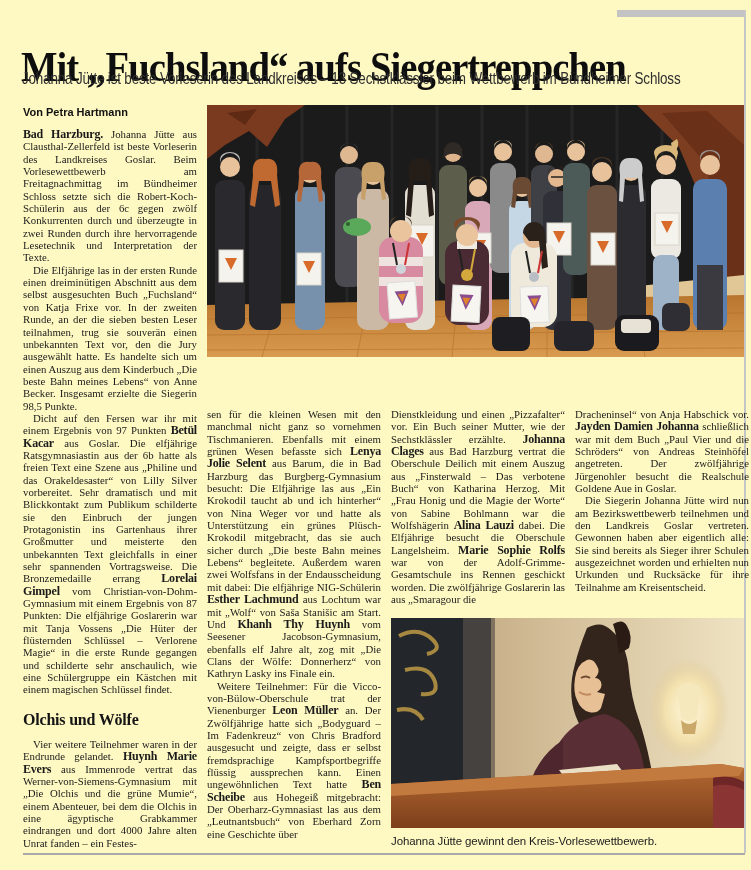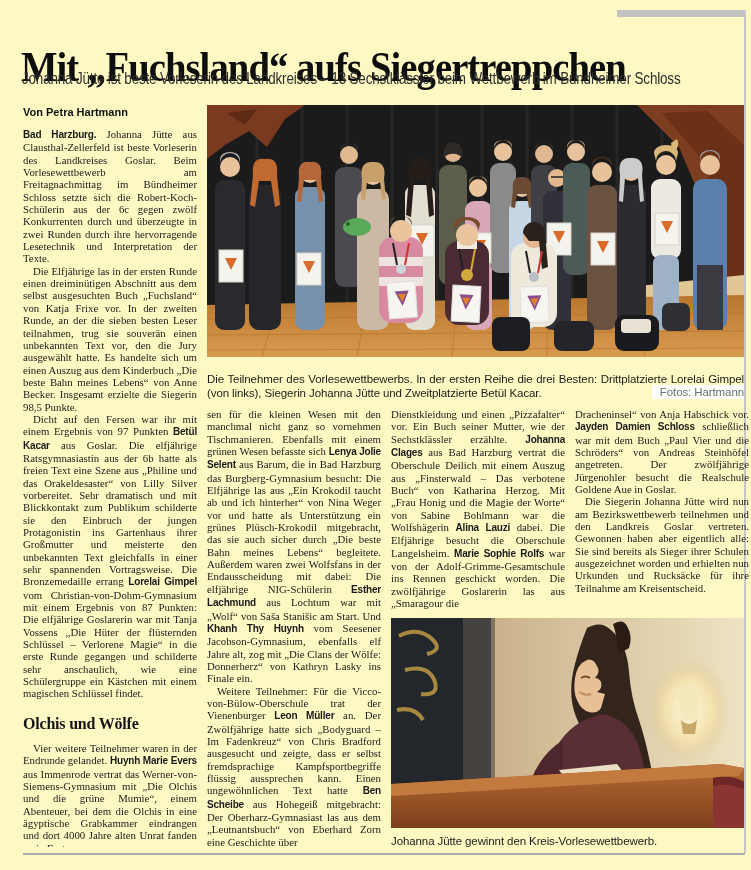--- a/index.html
+++ b/index.html
@@ -12,22 +12,22 @@
   .subheadline{position:absolute;left:22px;top:70px;
     font-family:"Liberation Sans",sans-serif;font-size:16px;color:#2e2e2e;
     white-space:nowrap;transform:scaleX(.84);transform-origin:0 0;letter-spacing:-.2px;}
   .byline{position:absolute;left:23px;top:106px;
     font-family:"Liberation Sans",sans-serif;font-weight:700;font-size:11px;color:#111;}
 
   .col{position:absolute;width:174px;overflow:hidden;text-align:justify;
     font-size:10.8px;line-height:12.35px;}
   .col p{margin:0;}
   .col p.indent{text-indent:10px;}
-  .col b.name{font-family:Liberation Sans, sans-serif;font-weight:700;
-    font-size:10px;letter-spacing:-.2px;}
+  .col b.name{font-family:Liberation Serif, serif;font-weight:700;
+    font-size:12px;letter-spacing:-.2px;}
   .crosshead{font-family:"Liberation Serif",serif;font-weight:700;font-size:16px;
     margin:13px 0 7px 0;line-height:22px;color:#141414;letter-spacing:-.2px;text-align:left;}
 
   #col1{left:23px;top:128px;height:719px;}
   #col2{left:207px;top:408px;height:440px;}
   #col3{left:391px;top:408px;height:202px;}
   #col4{left:575px;top:408px;height:202px;}
 
   .photo{position:absolute;overflow:hidden;background:#111;}
   #photo1{left:207px;top:105px;width:537px;height:252px;}
@@ -272,41 +272,37 @@
       <g>
         <rect x="285" y="212" width="38" height="34" rx="8" fill="#1d1d22"></rect>
         <rect x="347" y="216" width="40" height="30" rx="8" fill="#24242a"></rect>
         <rect x="408" y="210" width="44" height="36" rx="9" fill="#1a1a1f"></rect>
         <rect x="414" y="214" width="30" height="14" rx="4" fill="#e8e2d6"></rect>
         <rect x="455" y="198" width="28" height="28" rx="7" fill="#2e2e34"></rect>
       </g>
     </svg>
   </div>
 
-  <div class="caption" id="caption1">
-    <span>Die Teilnehmer des Vorlesewettbewerbs. In der ersten Reihe die drei Besten: Drittplatzierte Lorelai Gimpel (von links), Siegerin Johanna Jütte und Zweitplatzierte Betül Kacar.</span>
-    <span class="credit">Fotos: Hartmann</span>
-  </div>
 
   <div class="col" id="col1">
       <p class=""><b class="name">Bad Harzburg.</b> Johanna Jütte aus Clausthal-Zellerfeld ist beste Vorleserin des Landkreises Goslar. Beim Vorlesewettbewerb am Freitagnachmittag im Bündheimer Schloss setzte sich die Robert-Koch-Schülerin aus der 6c gegen zwölf Konkurrenten durch und überzeugte in zwei Runden durch ihre hervorragende Lesetechnik und Interpretation der Texte.</p>
       <p class="indent">Die Elfjährige las in der ersten Runde einen dreiminütigen Abschnitt aus dem selbst ausgesuchten Buch „Fuchsland“ von Katja Frixe vor. In der zweiten Runde, an der die sieben besten Leser teilnahmen, trug sie souverän einen unbekannten Text vor, den die Jury ausgewählt hatte. Es handelte sich um einen Auszug aus dem Kinderbuch „Die beste Bahn meines Lebens“ von Anne Becker. Insgesamt erzielte die Siegerin 98,5 Punkte.</p>
       <p class="indent">Dicht auf den Fersen war ihr mit einem Ergebnis von 97 Punkten <b class="name">Betül Kacar</b> aus Goslar. Die elfjährige Ratsgymnasiastin aus der 6b hatte als freien Text eine Szene aus „Philine und das Orakeldesaster“ von Lilly Silver vorbereitet. Sehr dramatisch und mit Blickkontakt zum Publikum schilderte sie den Einbruch der jungen Protagonistin ins Gartenhaus ihrer Großmutter und meisterte den unbekannten Text gleichfalls in einer sehr spannenden Vortragsweise. Die Bronzemedaille errang <b class="name">Lorelai Gimpel</b> vom Christian-von-Dohm-Gymnasium mit einem Ergebnis von 87 Punkten: Die elfjährige Goslarerin war mit Tanja Vossens „Die Hüter der flüsternden Schlüssel – Verlorene Magie“ in die erste Runde gegangen und schilderte sehr anschaulich, wie eine Schülergruppe ein Kästchen mit einem magischen Schlüssel findet.</p>
       <h2 class="crosshead">Olchis und Wölfe</h2>
       <p class="indent">Vier weitere Teilnehmer waren in der Endrunde gelandet. <b class="name">Huynh Marie Evers</b> aus Immenrode vertrat das Werner-von-Siemens-Gymnasium mit „Die Olchis und die grüne Mumie“, einem Abenteuer, bei dem die Olchis in eine ägyptische Grabkammer eindrangen und dort 4000 Jahre alten Unrat fanden – ein Festes-</p>
     </div>
   <div class="col" id="col2">
       <p class="">sen für die kleinen Wesen mit den manchmal nicht ganz so vornehmen Tischmanieren. Ebenfalls mit einem grünen Wesen befasste sich <b class="name">Lenya Jolie Selent</b> aus Barum, die in Bad Harzburg das Burgberg-Gymnasium besucht: Die Elfjährige las aus „Ein Krokodil taucht ab und ich hinterher“ von Nina Weger vor und hatte als Unterstützung ein grünes Plüsch-Krokodil mitgebracht, das sie auch sicher durch „Die beste Bahn meines Lebens“ begleitete. Außerdem waren zwei Wolfsfans in der Endausscheidung mit dabei: Die elfjährige NIG-Schülerin <b class="name">Esther Lachmund</b> aus Lochtum war mit „Wolf“ von Saša Stanišic am Start. Und <b class="name">Khanh Thy Huynh</b> vom Seesener Jacobson-Gymnasium, ebenfalls elf Jahre alt, zog mit „Die Clans der Wölfe: Donnerherz“ von Kathryn Lasky ins Finale ein.</p>
       <p class="indent">Weitere Teilnehmer: Für die Vicco-von-Bülow-Oberschule trat der Vienenburger <b class="name">Leon Müller</b> an. Der Zwölfjährige hatte sich „Bodyguard – Im Fadenkreuz“ von Chris Bradford ausgesucht und zeigte, dass er selbst fremdsprachige Kampfsportbegriffe flüssig aussprechen kann. Einen ungewöhnlichen Text hatte <b class="name">Ben Scheibe</b> aus Hohegeiß mitgebracht: Der Oberharz-Gymnasiast las aus dem „Leutnantsbuch“ von Eberhard Zorn eine Geschichte über</p>
     </div>
   <div class="col" id="col3">
       <p class="">Dienstkleidung und einen „Pizzafalter“ vor. Ein Buch seiner Mutter, wie der Sechstklässler erzählte. <b class="name">Johanna Clages</b> aus Bad Harzburg vertrat die Oberschule Deilich mit einem Auszug aus „Finsterwald – Das verbotene Buch“ von Katharina Herzog. Mit „Frau Honig und die Magie der Worte“ von Sabine Bohlmann war die Wolfshägerin <b class="name">Alina Lauzi</b> dabei. Die Elfjährige besucht die Oberschule Langelsheim. <b class="name">Marie Sophie Rolfs</b> war von der Adolf-Grimme-Gesamtschule ins Rennen geschickt worden. Die zwölfjährige Goslarerin las aus „Smaragour die</p>
     </div>
   <div class="col" id="col4">
-      <p class="">Dracheninsel“ von Anja Habschick vor. <b class="name">Jayden Damien Schloss</b> schließlich war mit dem Buch „Paul Vier und die Schröders“ von Andreas Steinhöfel angetreten. Der zwölfjährige Jürgenohler besucht die Realschule Goldene Aue in Goslar.</p>
+      <p class="">Dracheninsel“ von Anja Habschick vor. <b class="name">Jayden Damien Johanna</b> schließlich war mit dem Buch „Paul Vier und die Schröders“ von Andreas Steinhöfel angetreten. Der zwölfjährige Jürgenohler besucht die Realschule Goldene Aue in Goslar.</p>
       <p class="indent">Die Siegerin Johanna Jütte wird nun am Bezirkswettbewerb teilnehmen und den Landkreis Goslar vertreten. Gewonnen haben aber eigentlich alle: Sie sind bereits als Sieger ihrer Schulen ausgezeichnet worden und erhielten nun Urkunden und Rucksäcke für ihre Teilnahme am Kreisentscheid.</p>
     </div>
 
   <div class="photo" id="photo2">
     <svg width="353" height="210" viewBox="0 0 353 210" xmlns="http://www.w3.org/2000/svg">
       <defs>
         <linearGradient id="wallG" x1="0" y1="0" x2="1" y2="0">
           <stop offset="0" stop-color="#cdb astonishing"></stop>
             <stop offset="0" stop-color="#cdb астрономия"></stop>
         </linearGradient>

